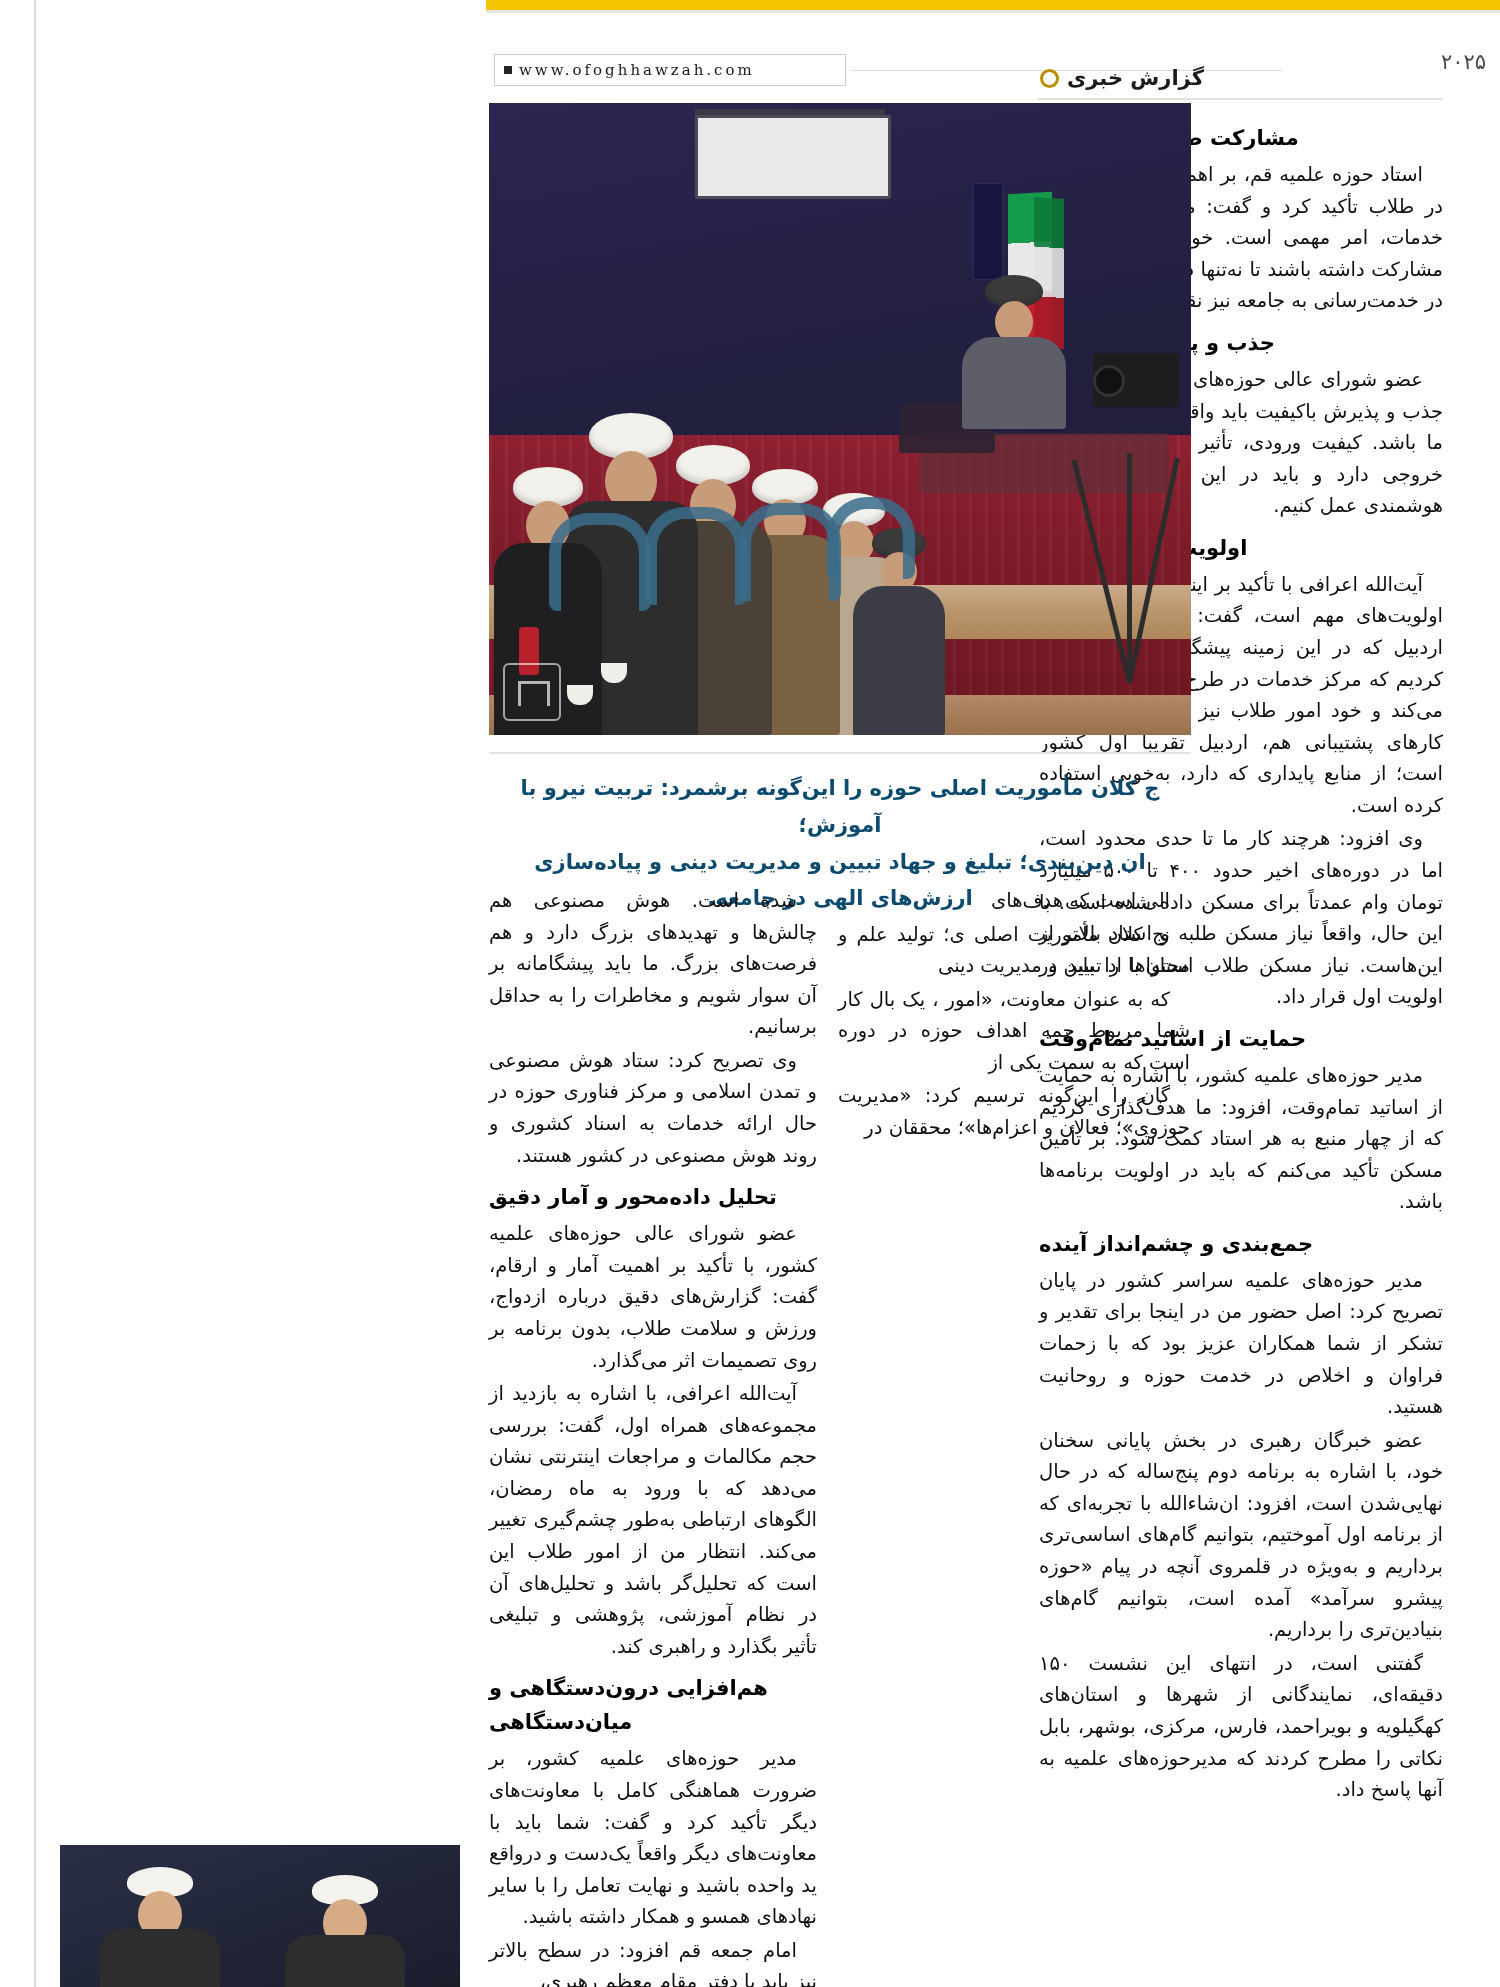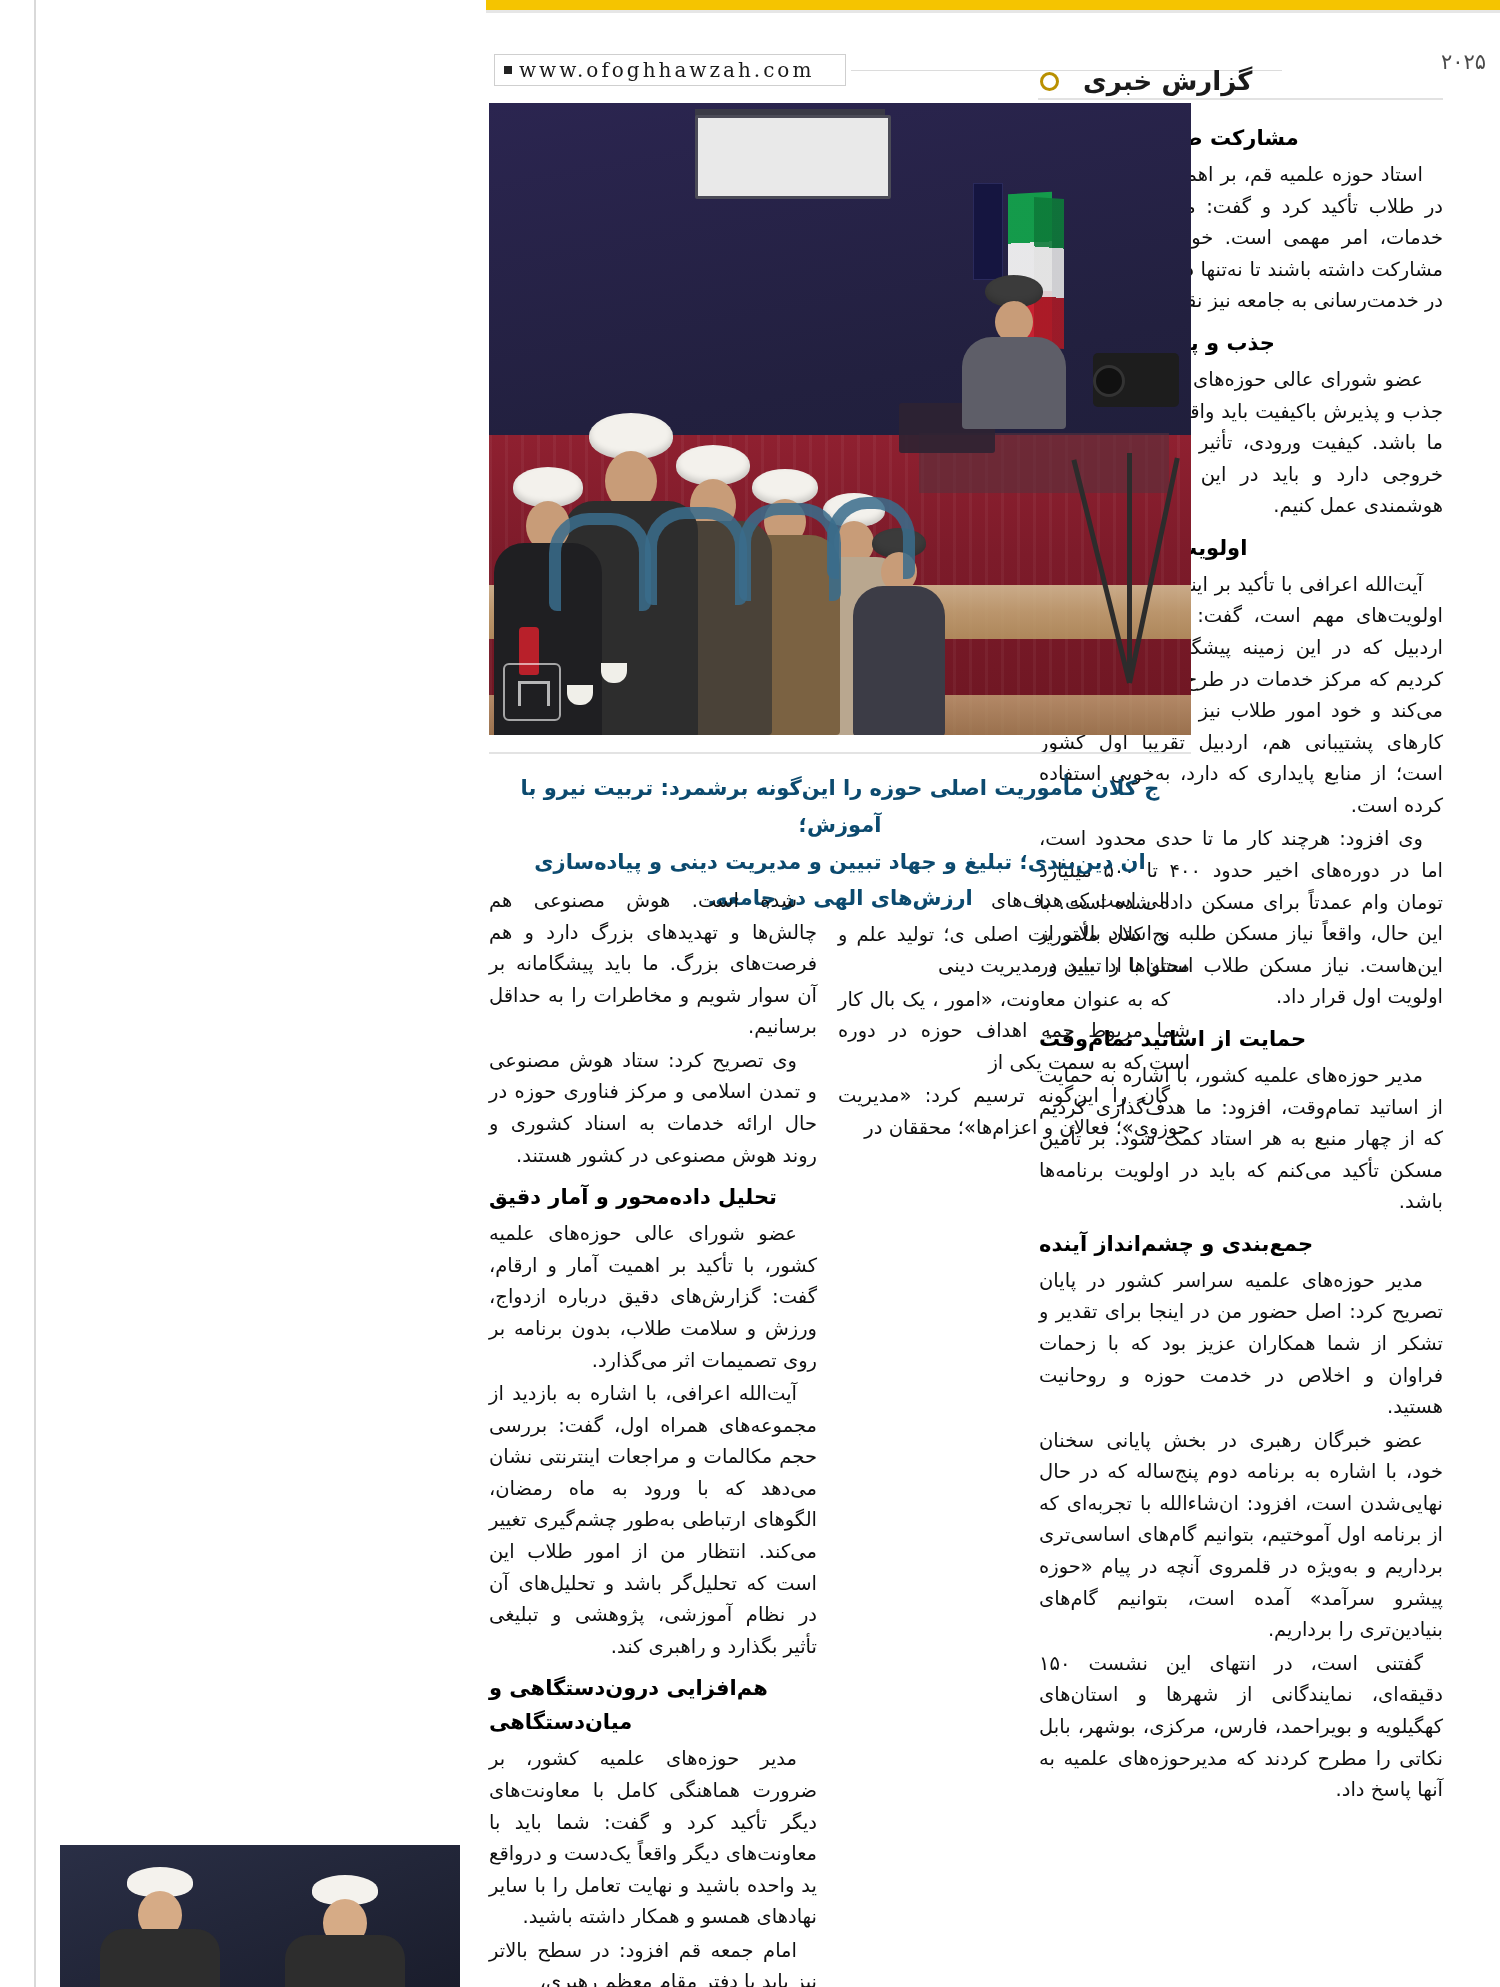--- a/index.html
+++ b/index.html
@@ -65,21 +65,21 @@
     direction: ltr;
   }
   .url-bullet {
     width: 8px; height: 8px;
     background: #222;
     margin: 0 7px 0 9px;
     flex: 0 0 auto;
   }
   .url-text {
     font-family: "DejaVu Serif", "Liberation Serif", serif;
-    font-size: 20px;
+    font-size: 15px;
     letter-spacing: 3px;
     color: #1a1a1a;
   }
   .header-rule {
     position: absolute;
     top: 46px; left: 365px; right: 210px;
     height: 1px;
     background: #dcdcdc;
   }
   .year {
@@ -96,24 +96,23 @@
     position: absolute;
     top: 66px; right: 60px;
     width: 400px;
     text-align: right;
     display: flex;
     justify-content: flex-end;
     align-items: center;
     gap: 8px;
   }
   .kicker-text {
-    font-size: 26px;
+    font-size: 21px;
     font-weight: bold;
     color: #1b1b1b;
-    margin-left: 16px;
   }
   .kicker-dot {
     width: 13px; height: 13px;
     border-radius: 50%;
     border: 3px solid #b99000;
     background: #fff;
     display: inline-block;
   }
   .kicker-rule {
     position: absolute;

